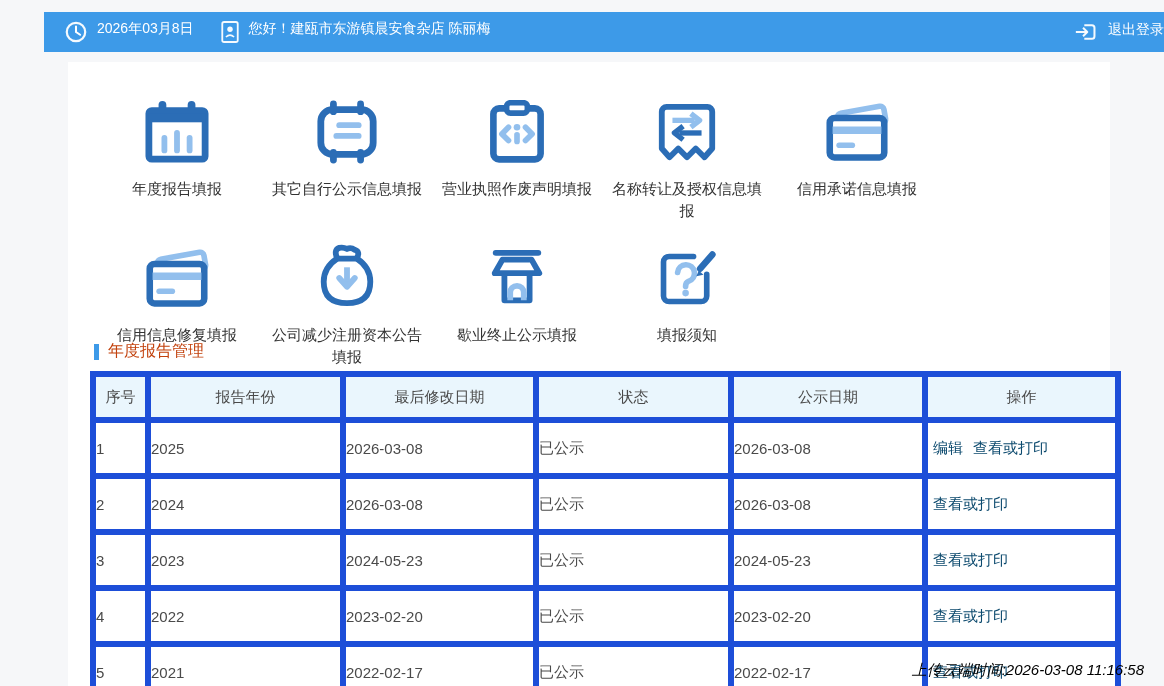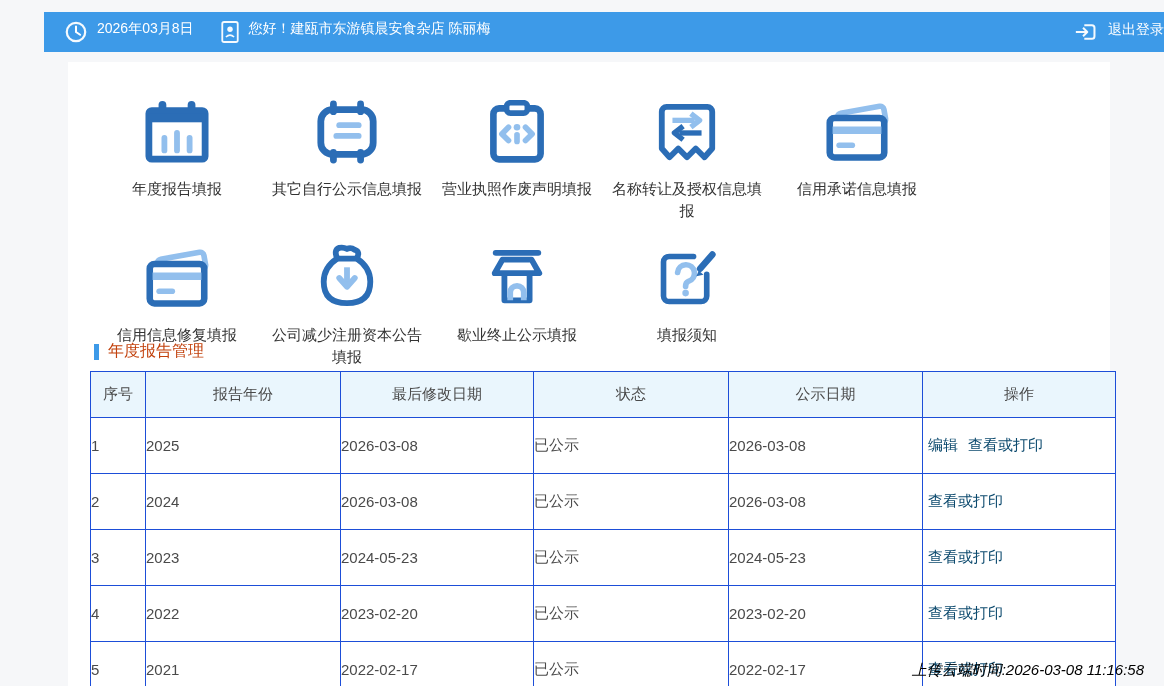--- a/index.html
+++ b/index.html
@@ -35,21 +35,21 @@
     line-height:22px; max-width:164px;
   }
   
   .section-header { position:absolute; left:26px; top:279px; display:flex; align-items:center; }
   .section-marker { width:5px; height:16px; background:#3d9ae8; margin-right:9px; }
   .section-title { color:#c2410c; font-size:16px; }
   
   .table-wrap { position:absolute; left:22px; top:309px; width:1025px; }
   table { border-collapse:collapse; width:100%; table-layout:fixed; }
   th, td {
-    border:1px solid #1d4ed8; font-size:15px; color:#4a4a4a;
+    border:6px solid #1d4ed8; font-size:15px; color:#4a4a4a;
     font-weight:normal; background:#fff;
   }
   th { background:#eaf6fd; height:46px; }
   td { height:56px; }
   col.c0{width:55px} col.c1{width:195px} col.c2{width:193px}
   col.c3{width:195px} col.c4{width:194px} col.c5{width:193px}
   .op-link { color:#0c4a6e; text-decoration:none; cursor:pointer; margin:0 5px; }
   
   .upload-time {
     position:absolute; right:20px; top:661px; font-size:15px; color:#000;

